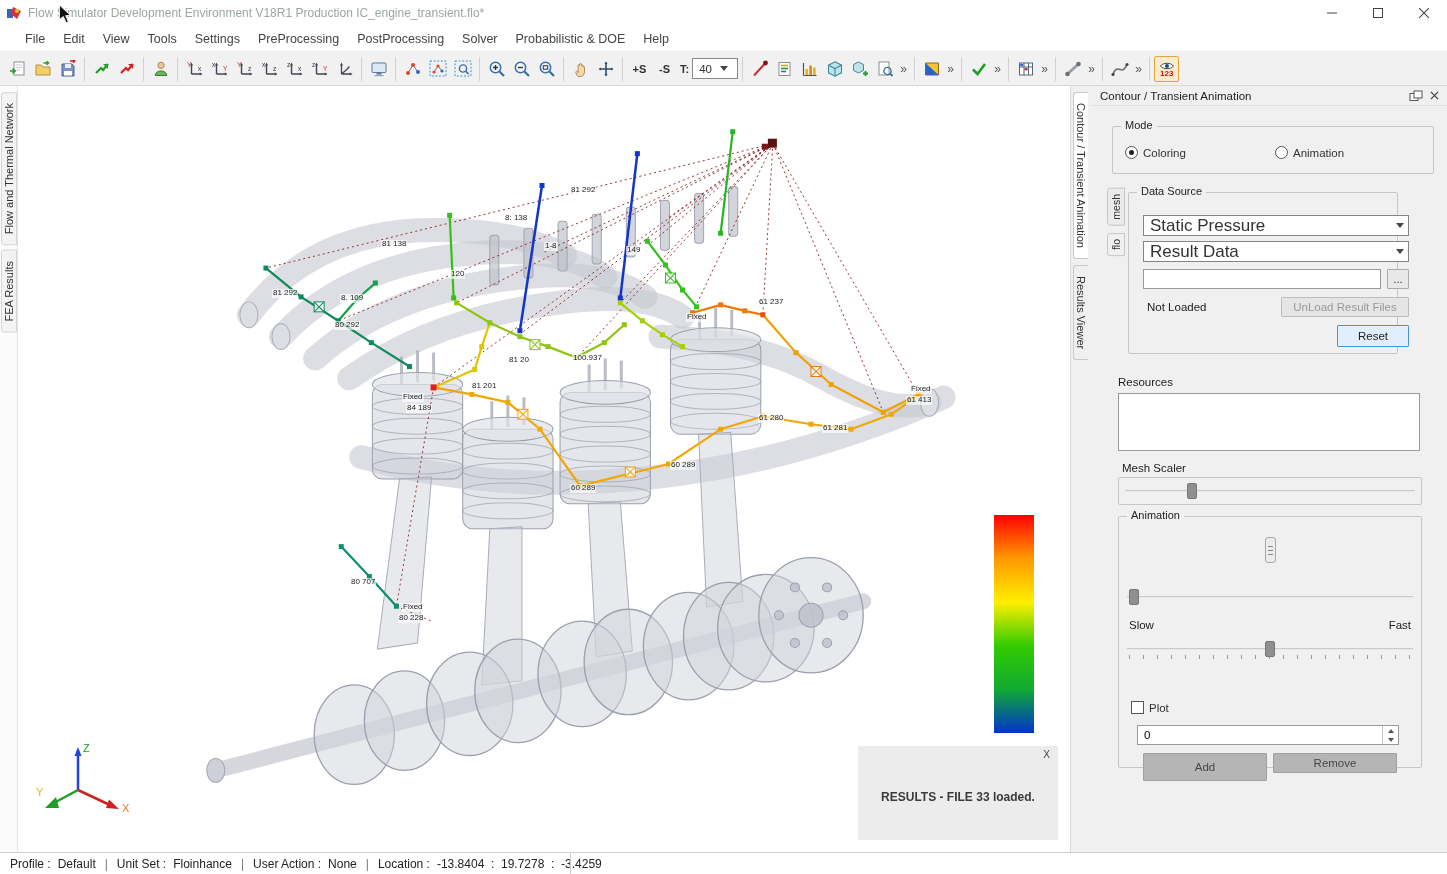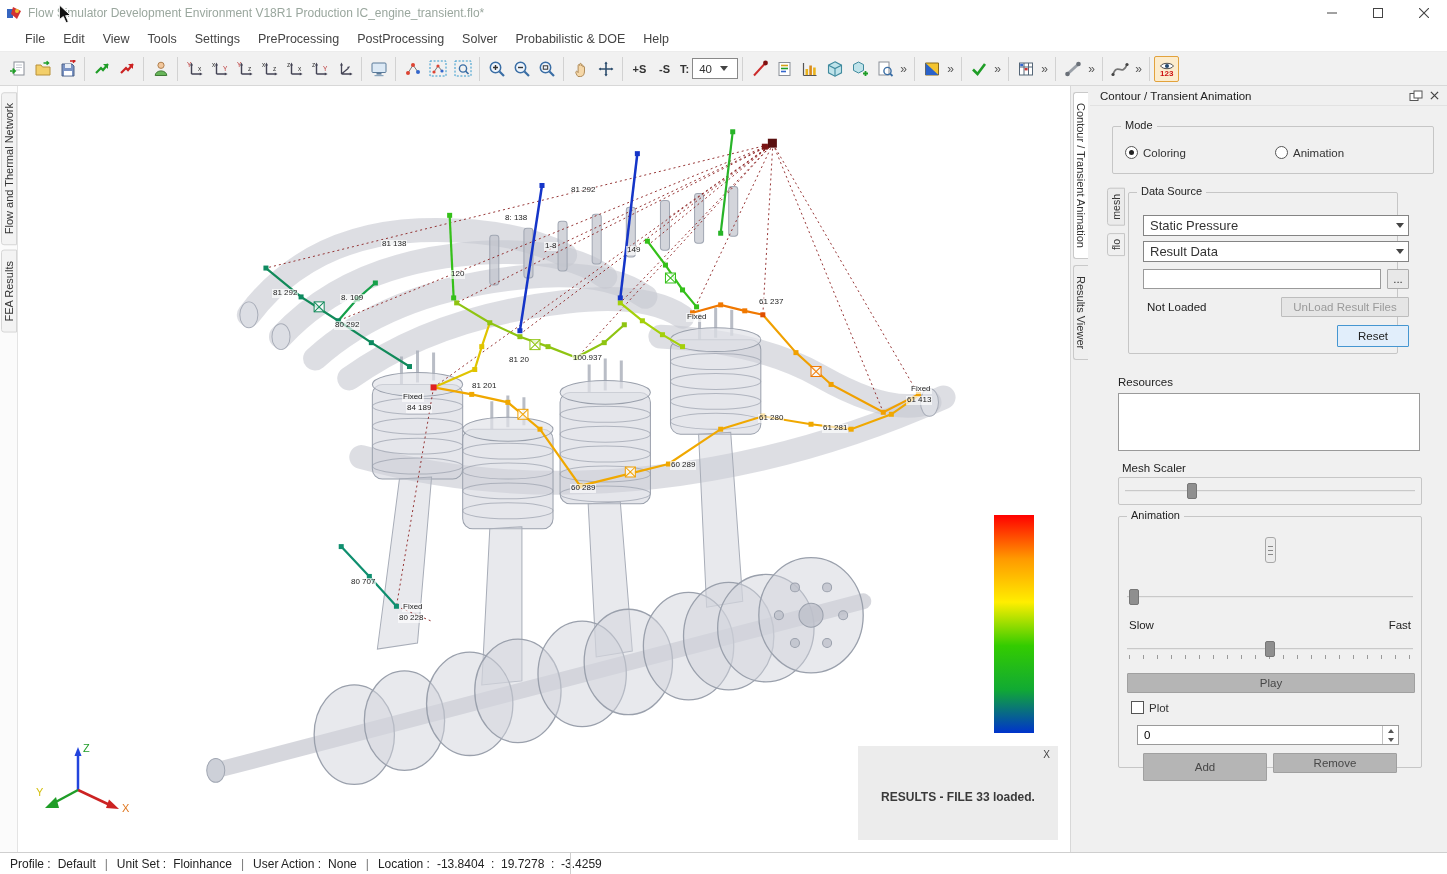--- a/index.html
+++ b/index.html
@@ -46,21 +46,21 @@
 .p-header{height:20px;display:flex;align-items:center;padding:0 4px 0 10px;font-size:11.5px;color:#222;border-bottom:1px solid #e2e2e2}
 .p-header .sp{flex:1}
 .ph-icon{width:18px;height:16px;display:flex;align-items:center;justify-content:center}
 .groupbox{position:absolute;border:1px solid #c6c6c6;border-radius:2px}
 .gb-label{position:absolute;top:-8px;left:8px;background:#f0f0f0;padding:0 4px;font-size:11px;color:#222;white-space:nowrap}
 .radio{position:absolute;display:flex;align-items:center;gap:5px;font-size:11.5px}
 .radio .dot{width:13px;height:13px;border:1px solid #555;border-radius:50%;background:#fff;position:relative}
 .radio.sel .dot::after{content:"";position:absolute;inset:3px;background:#222;border-radius:50%}
 .subtab{position:absolute;writing-mode:vertical-rl;transform:rotate(180deg);font-size:10.5px;color:#333;border:1px solid #c6c6c6;background:#ebebeb;padding:5px 2px;border-radius:0 3px 3px 0}
 .subtab.active{background:#f0f0f0}
-.cbox{position:absolute;height:21px;background:#fff;border:1px solid #848484;display:flex;align-items:center;justify-content:space-between;padding:0 4px 0 6px;font-size:13px}
+.cbox{position:absolute;height:21px;background:#fff;border:1px solid #848484;display:flex;align-items:center;justify-content:space-between;padding:0 4px 0 6px;font-size:17px}
 .txtfield{position:absolute;background:#fff;border:1px solid #9a9a9a}
 .btn{position:absolute;display:flex;align-items:center;justify-content:center;font-size:11.5px;border-radius:1px}
 .btn.disabled{background:#e5e5e5;border:1px solid #bdbdbd;color:#9a9a9a}
 .btn.primary{background:#e1eefb;border:1px solid #4596d1;color:#222}
 .btn.gray{background:#b5b5b5;border:1px solid #a0a0a0;color:#474747}
 .plabel{position:absolute;font-size:11.5px;color:#222;white-space:nowrap}
 .slider{position:absolute;height:20px}
 .slider .track{position:absolute;left:0;right:0;top:9px;height:2px;background:#c9c9c9;border-bottom:1px solid #e8e8e8}
 .slider .thumb{position:absolute;top:2px;width:10px;height:16px;background:#8f8f8f;border:1px solid #777;border-radius:2px}
 .ticks{position:absolute;left:2px;right:2px;top:16px;height:4px;background:repeating-linear-gradient(to right,#9a9a9a 0 1px,transparent 1px 14px)}
@@ -788,23 +788,20 @@
         <div class="track"></div>
         <div class="thumb" style="left:2px"></div>
       </div>
       <span class="plabel" style="left:10px;top:102px">Slow</span>
       <span class="plabel" style="right:10px;top:102px">Fast</span>
       <div class="slider" style="left:8px;right:8px;top:122px;height:24px">
         <div class="track"></div>
         <div class="ticks"></div>
         <div class="thumb" style="left:calc(50% - 5px)"></div>
       </div>
-      <div class="btn gray" style="left:8px;top:156px;width:288px;height:20px">
-        <span>Play</span>
-      </div>
       <div class="checkbox" style="left:12px;top:184px">
         <span class="box"></span>
         <span>Plot</span>
       </div>
       <div class="spinner" style="left:18px;top:208px;width:262px;height:20px">
         <input value="0" style="">
         <div class="spin-btns">
           <div>
               <span class="tri-up-s"></span>
             </div>

